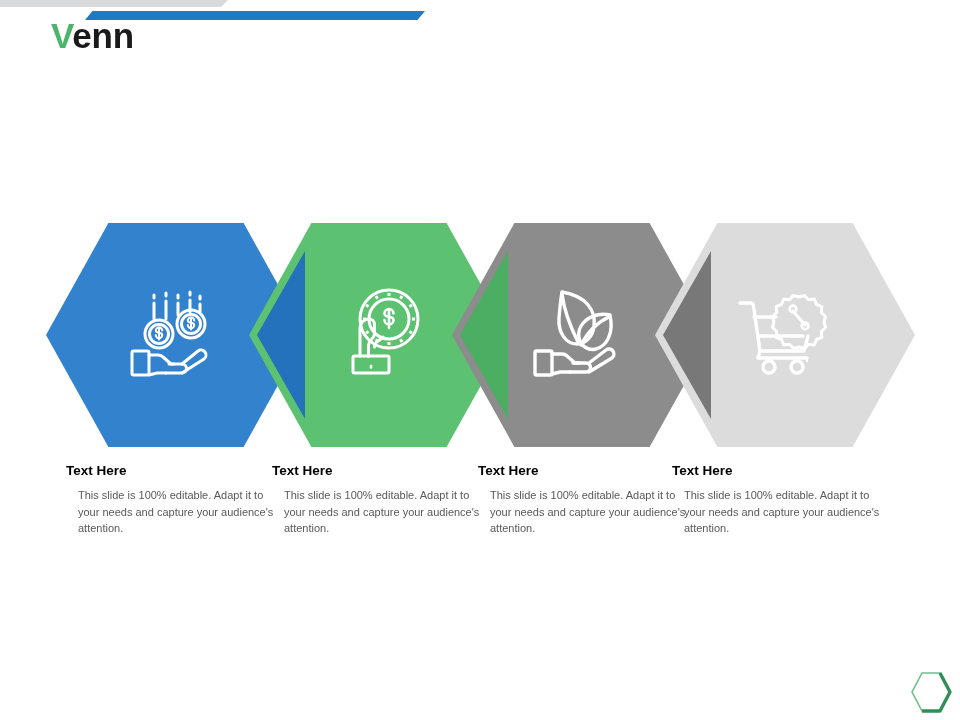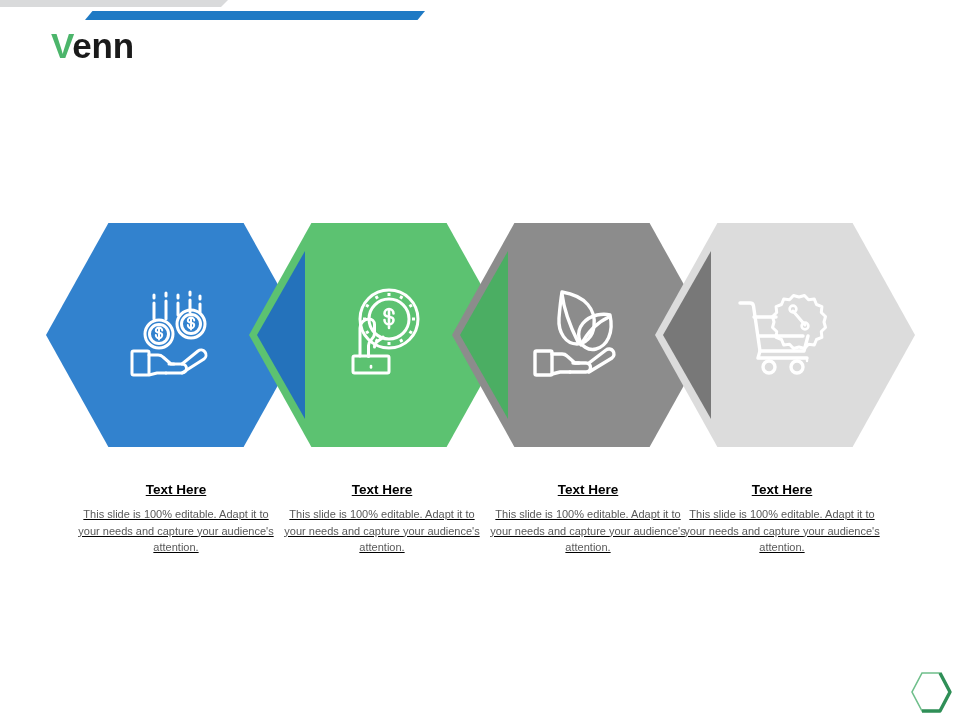--- a/index.html
+++ b/index.html
@@ -38,21 +38,21 @@
     height: 9px;
     background: #1f7ac4;
     -webkit-clip-path: polygon(2.2% 0, 100% 0, 97.8% 100%, 0 100%);
     clip-path: polygon(2.2% 0, 100% 0, 97.8% 100%, 0 100%);
   }
 
   
   .title {
     position: absolute;
     left: 51px;
-    top: 24px;
+    top: 14px;
     font-size: 35px;
     font-weight: bold;
     letter-spacing: -0.2px;
     color: #1a1a1a;
     line-height: 44px;
     white-space: nowrap;
   }
   .title .accent { color: #4cb56b; }
 
   
@@ -88,24 +88,22 @@
     display: flex;
     align-items: center;
     justify-content: center;
     pointer-events: none;
   }
   .hex-icon svg { display: block; }
 
   
   .caption {
     position: absolute;
-    top: 481px;
+    top: 462px;
     width: 220px;
-    text-align: center;
-    text-decoration: underline;
   }
   .caption-title {
     font-size: 13.5px;
     font-weight: bold;
     color: #000000;
     line-height: 18px;
     margin: 0 0 7px 0;
   }
   .caption-body {
     font-size: 11px;

